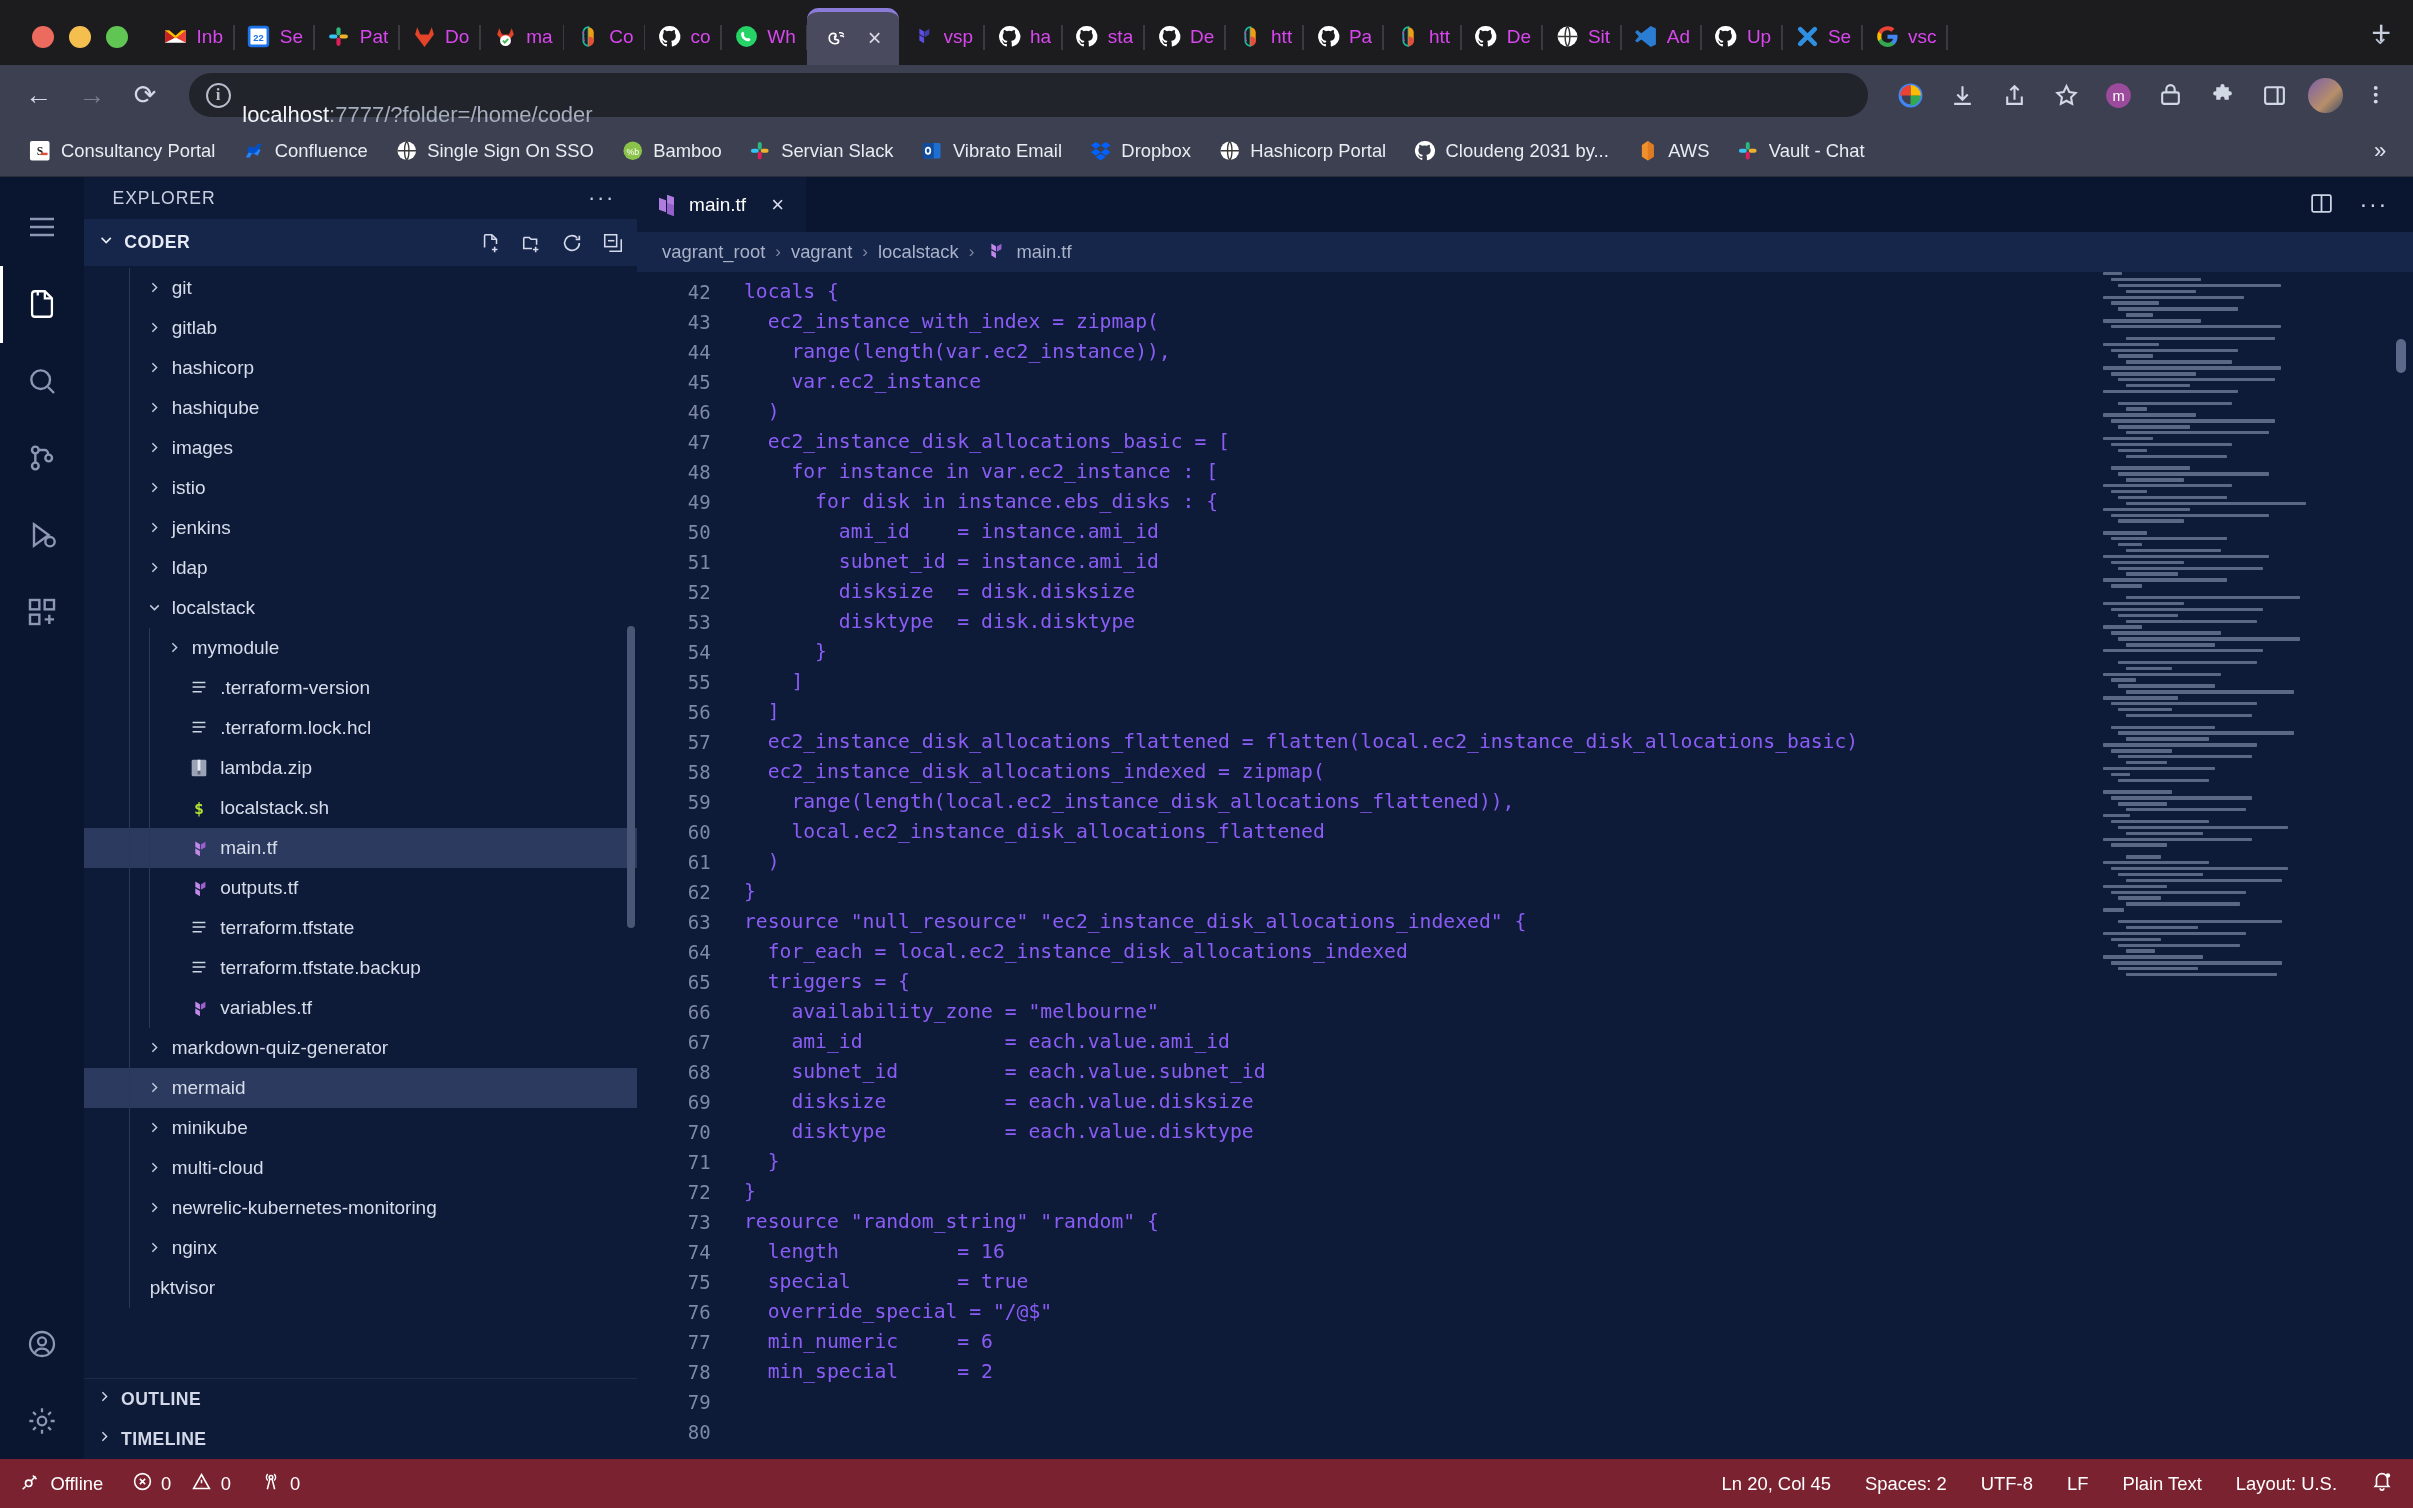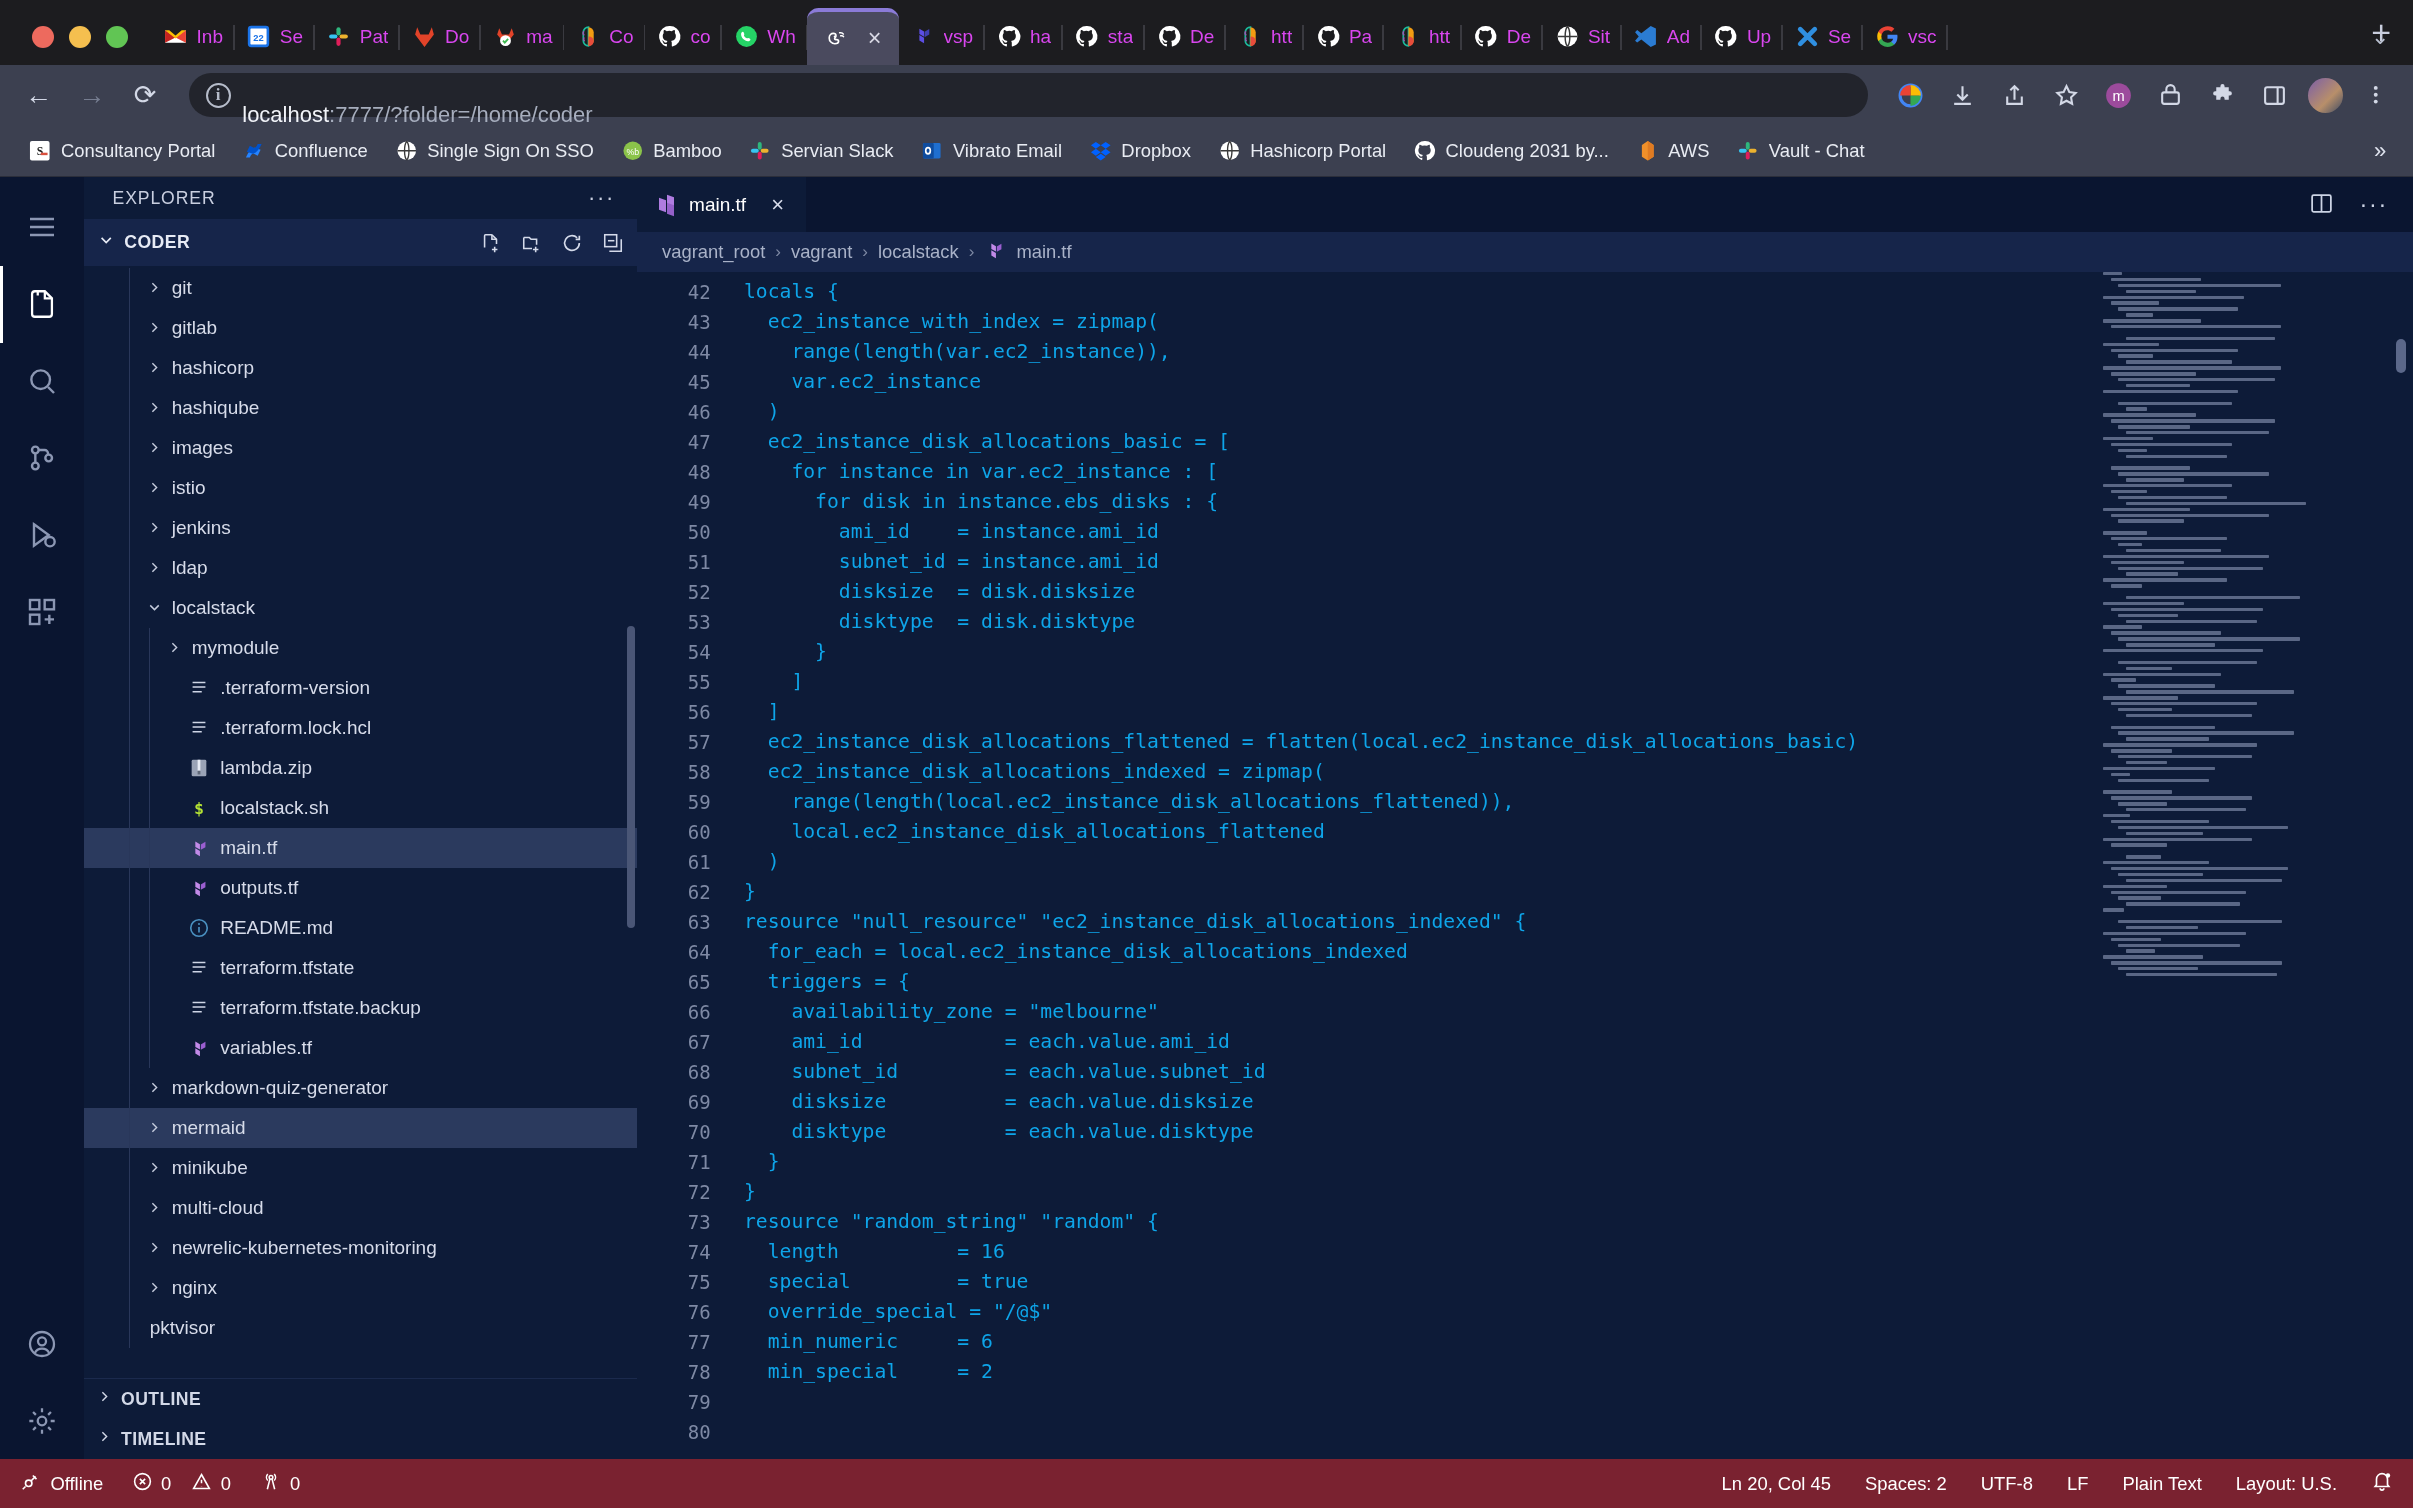--- a/index.html
+++ b/index.html
@@ -127,21 +127,21 @@
             color:#ffffff; font-size:19px; border-right:0.8px solid #0a1530; }
   .ed-tab .x { font-size:22px; color:#d7dcea; margin-left:13.4px; font-weight:300; }
   .ed-tabs-right { margin-left:auto; display:flex; align-items:center; gap:25px; padding-right:25px; color:#ccd3e4; }
   .ed-breadcrumb { height:40px; display:flex; align-items:center; gap:10px; padding-left:25px;
                    color:#a9b2c8; font-size:18.4px; background:#16254a; }
   .bc-sep { color:#7e89a4; font-size:17px; }
 
   .code-area { flex:1; display:flex; position:relative; overflow:hidden; background:#0d1b38; }
   .gutter { width:92px; flex:0 0 92px; text-align:right; padding-right:18.4px; padding-top:5px;
             color:#7e89a4; font-family:"DejaVu Sans Mono", monospace; font-size:19px; line-height:30px; }
-  .code { flex:1; padding-top:5px; padding-left:15px; color:#0ea5e9;
+  .code { flex:1; padding-top:5px; padding-left:15px; color:#8b5cf6;
           font-family:"DejaVu Sans Mono", monospace; font-size:19.7px; line-height:30px;
           white-space:pre; overflow:hidden; }
   .minimap { position:absolute; right:117px; top:0; bottom:0; width:193px; opacity:.55; }
   .mm-line { height:3.4px; background:#9aa6c4; margin-bottom:2.5px; border-radius:0.8px; }
   .ed-scroll { position:absolute; right:6.7px; top:67px; width:10px; height:34px; background:#5b688a; border-radius:5px; }
 
   
   .statusbar {
     height:49px; background:#7a2230; display:flex; align-items:center;
     padding: 0 20px; color:#ffffff; font-size:18.4px; gap:28.5px; flex:0 0 49px;
@@ -826,34 +826,20 @@
               <span style="width:79px;flex:0 0 79px"></span>
               <span class="chev"></span>
               <span class="ficon">
                 <svg width="22" height="22" viewBox="0 0 24 24">
                   <path d="M8 5l5 2.9v5.8L8 10.8z" fill="#c28ae8"></path>
                   <path d="M14 8.2l5-2.9v5.8l-5 2.9z" fill="#9a5fd0"></path>
                   <path d="M8 12.3l5 2.9v5.8l-5-2.9z" fill="#c28ae8"></path>
                 </svg>
               </span>
               <span class="tlabel">outputs.tf</span>
-            </div>
-            <div class="trow">
-              <span class="twig" style="left:45px"></span>
-              <span class="twig" style="left:65px"></span>
-              <span style="width:79px;flex:0 0 79px"></span>
-              <span class="chev"></span>
-              <span class="ficon">
-                <svg width="22" height="22" viewBox="0 0 24 24">
-                  <circle cx="12" cy="12" r="9" fill="none" stroke="#4a90c0" stroke-width="1.8"></circle>
-                  <path d="M12 11v6" stroke="#4a90c0" stroke-width="1.8"></path>
-                  <circle cx="12" cy="7.6" r="1.1" fill="#4a90c0"></circle>
-                </svg>
-              </span>
-              <span class="tlabel">README.md</span>
             </div>
             <div class="trow">
               <span class="twig" style="left:45px"></span>
               <span class="twig" style="left:65px"></span>
               <span style="width:79px;flex:0 0 79px"></span>
               <span class="chev"></span>
               <span class="ficon">
                 <svg width="22" height="22" viewBox="0 0 24 24" fill="none" stroke="#cfd6e6" stroke-width="1.7">
                   <path d="M5 6h14M5 11h14M5 16h10"></path>
                 </svg>

